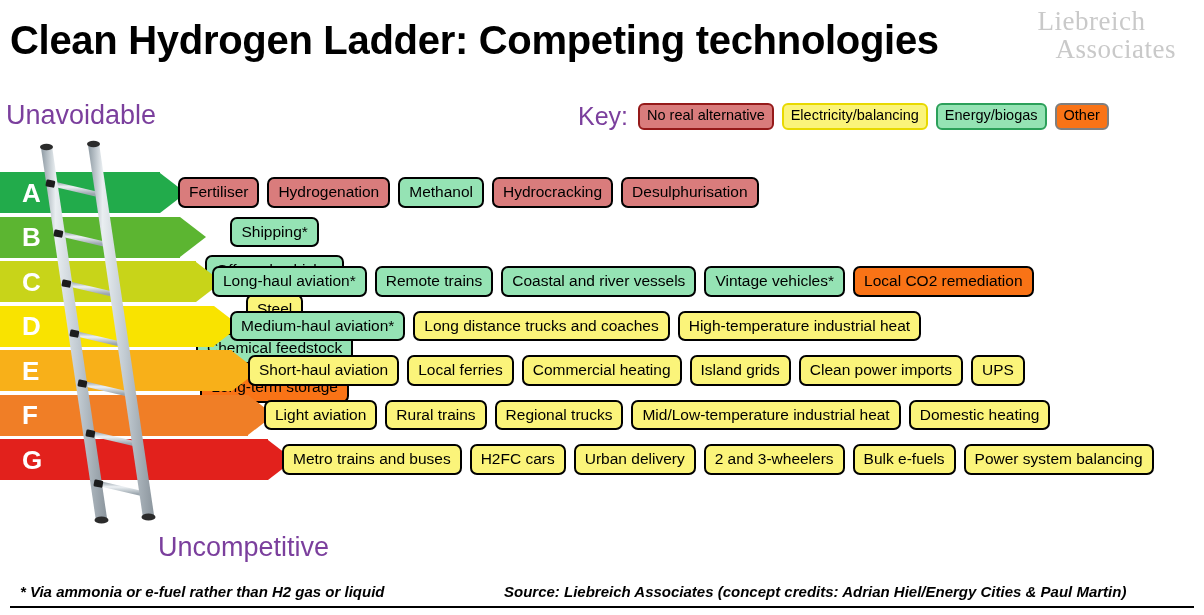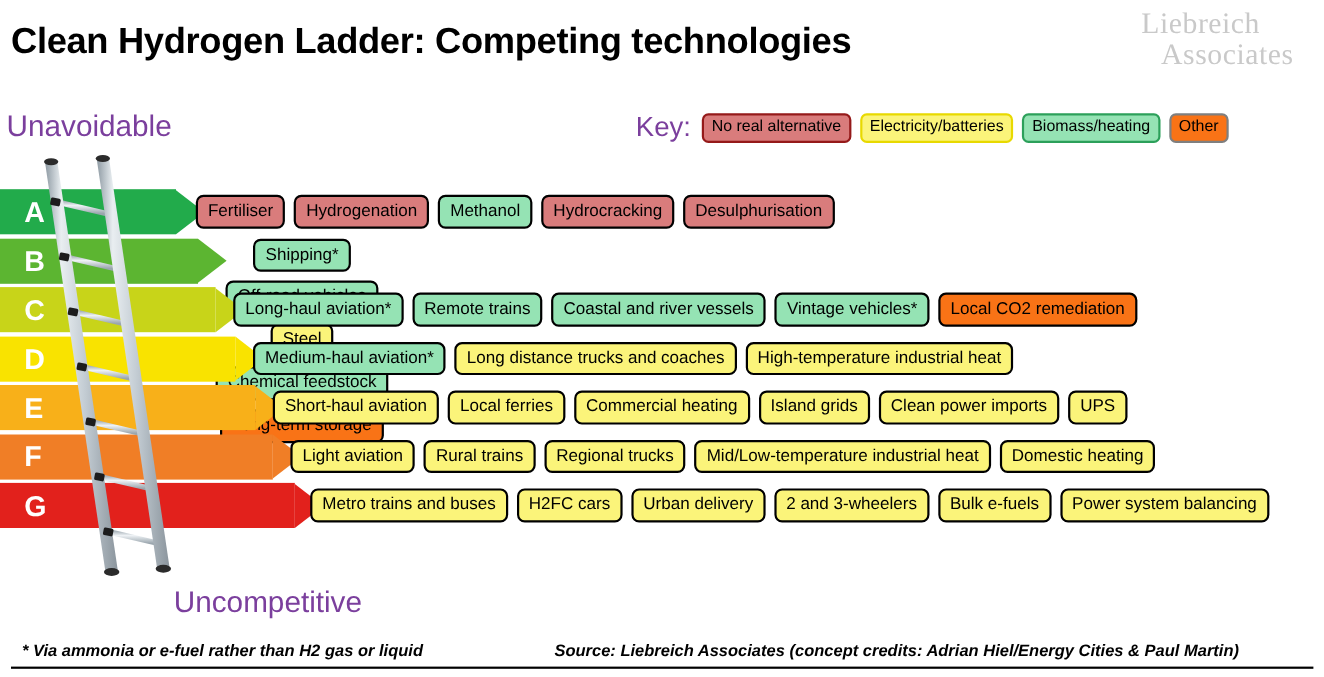--- a/index.html
+++ b/index.html
@@ -13,21 +13,21 @@
     font-family: "Liberation Sans", sans-serif;
     position: relative;
     overflow: hidden;
   }
 
   
   #page-title {
     position: absolute;
     left: 10px;
     top: 18px;
-    font-size: 33px;
+    font-size: 40px;
     font-weight: bold;
     color: #000000;
     letter-spacing: -0.3px;
     white-space: nowrap;
   }
   #brand-logo {
     position: absolute;
     right: 28px;
     top: 8px;
     text-align: left;
@@ -190,22 +190,22 @@
   <div class="brand-line-1">Liebreich</div>
   <div class="brand-line-2">Associates</div>
 </div>
 
 <div class="axis-label" id="label-unavoidable">Unavoidable</div>
 <div class="axis-label" id="label-uncompetitive">Uncompetitive</div>
 
 <div id="key-row">
   <span id="key-label">Key:</span>
   <span class="key-chip sw-red">No real alternative</span>
-  <span class="key-chip sw-yellow">Electricity/batteries</span>
-  <span class="key-chip sw-green">Biomass/heating</span>
+  <span class="key-chip sw-yellow">Electricity/balancing</span>
+  <span class="key-chip sw-green">Energy/biogas</span>
   <span class="key-chip sw-grey">Other</span>
 </div>
 
 <div id="chart">
     <div class="grade-row g-A" style="top: 2px;">
       <div class="arrow">
         <div class="arrow-body" style="width: 160px;">
           <span class="grade-letter">A</span>
         </div>
         <div class="arrow-head"></div>

